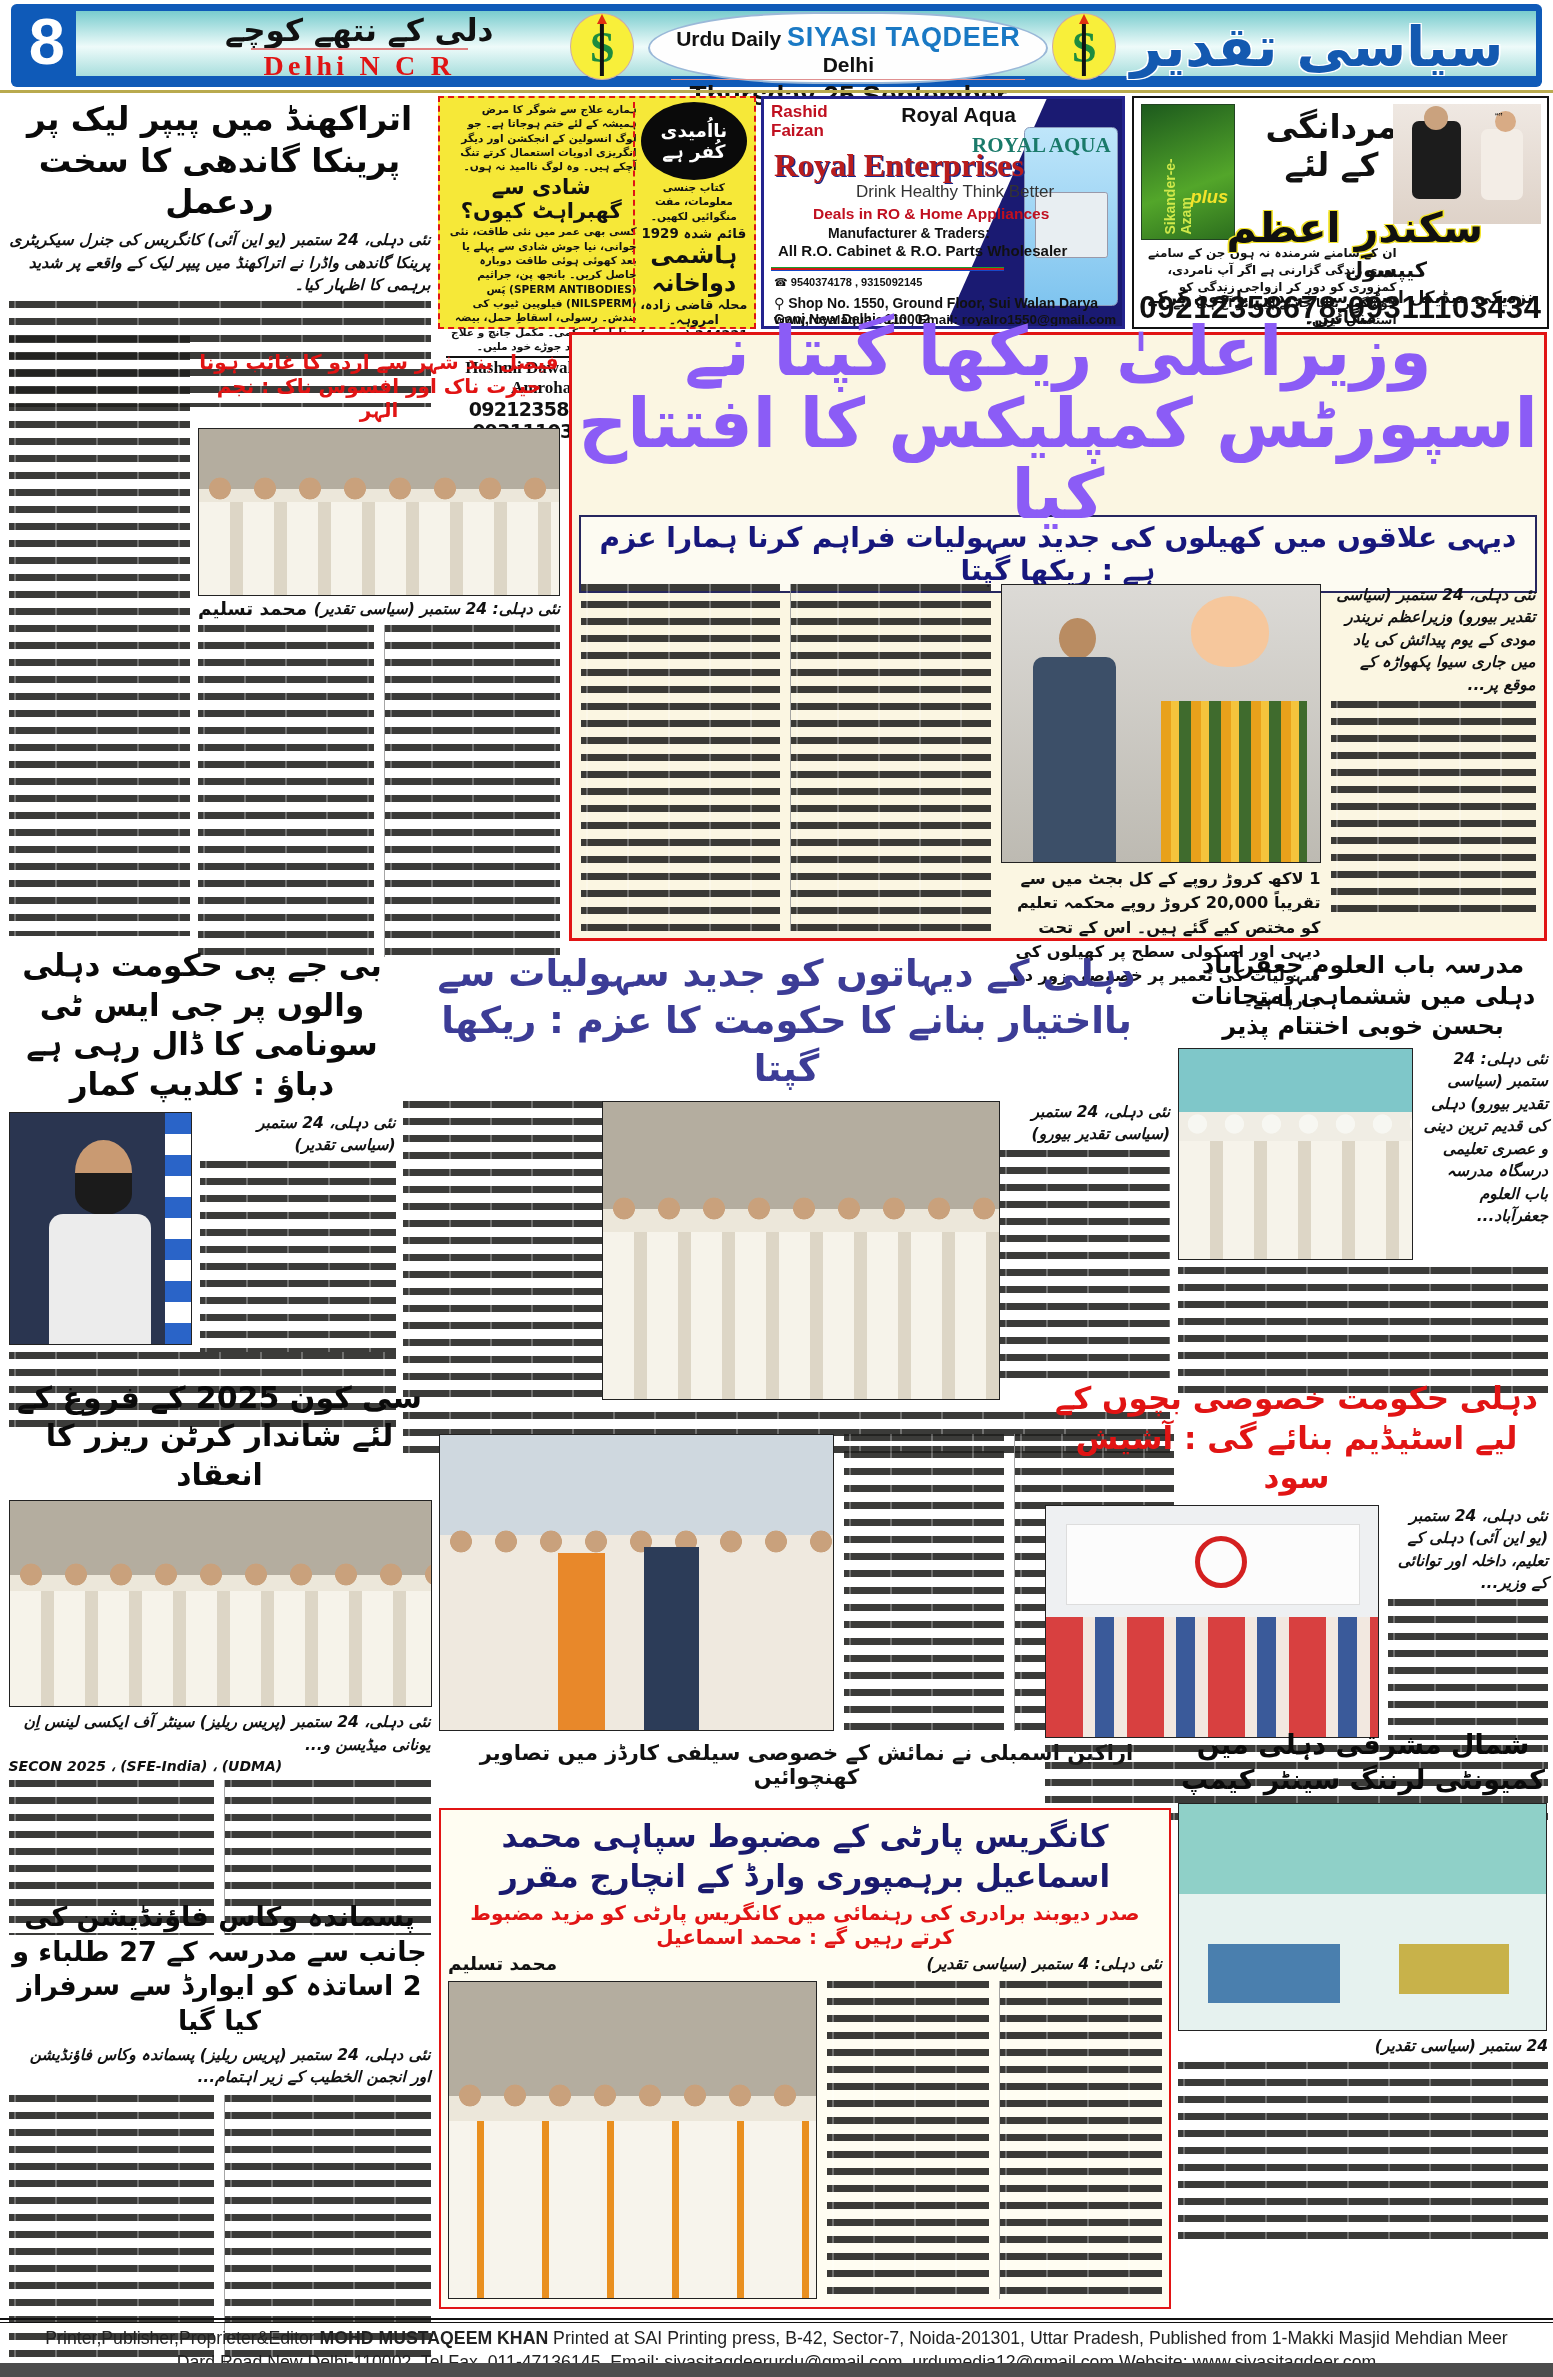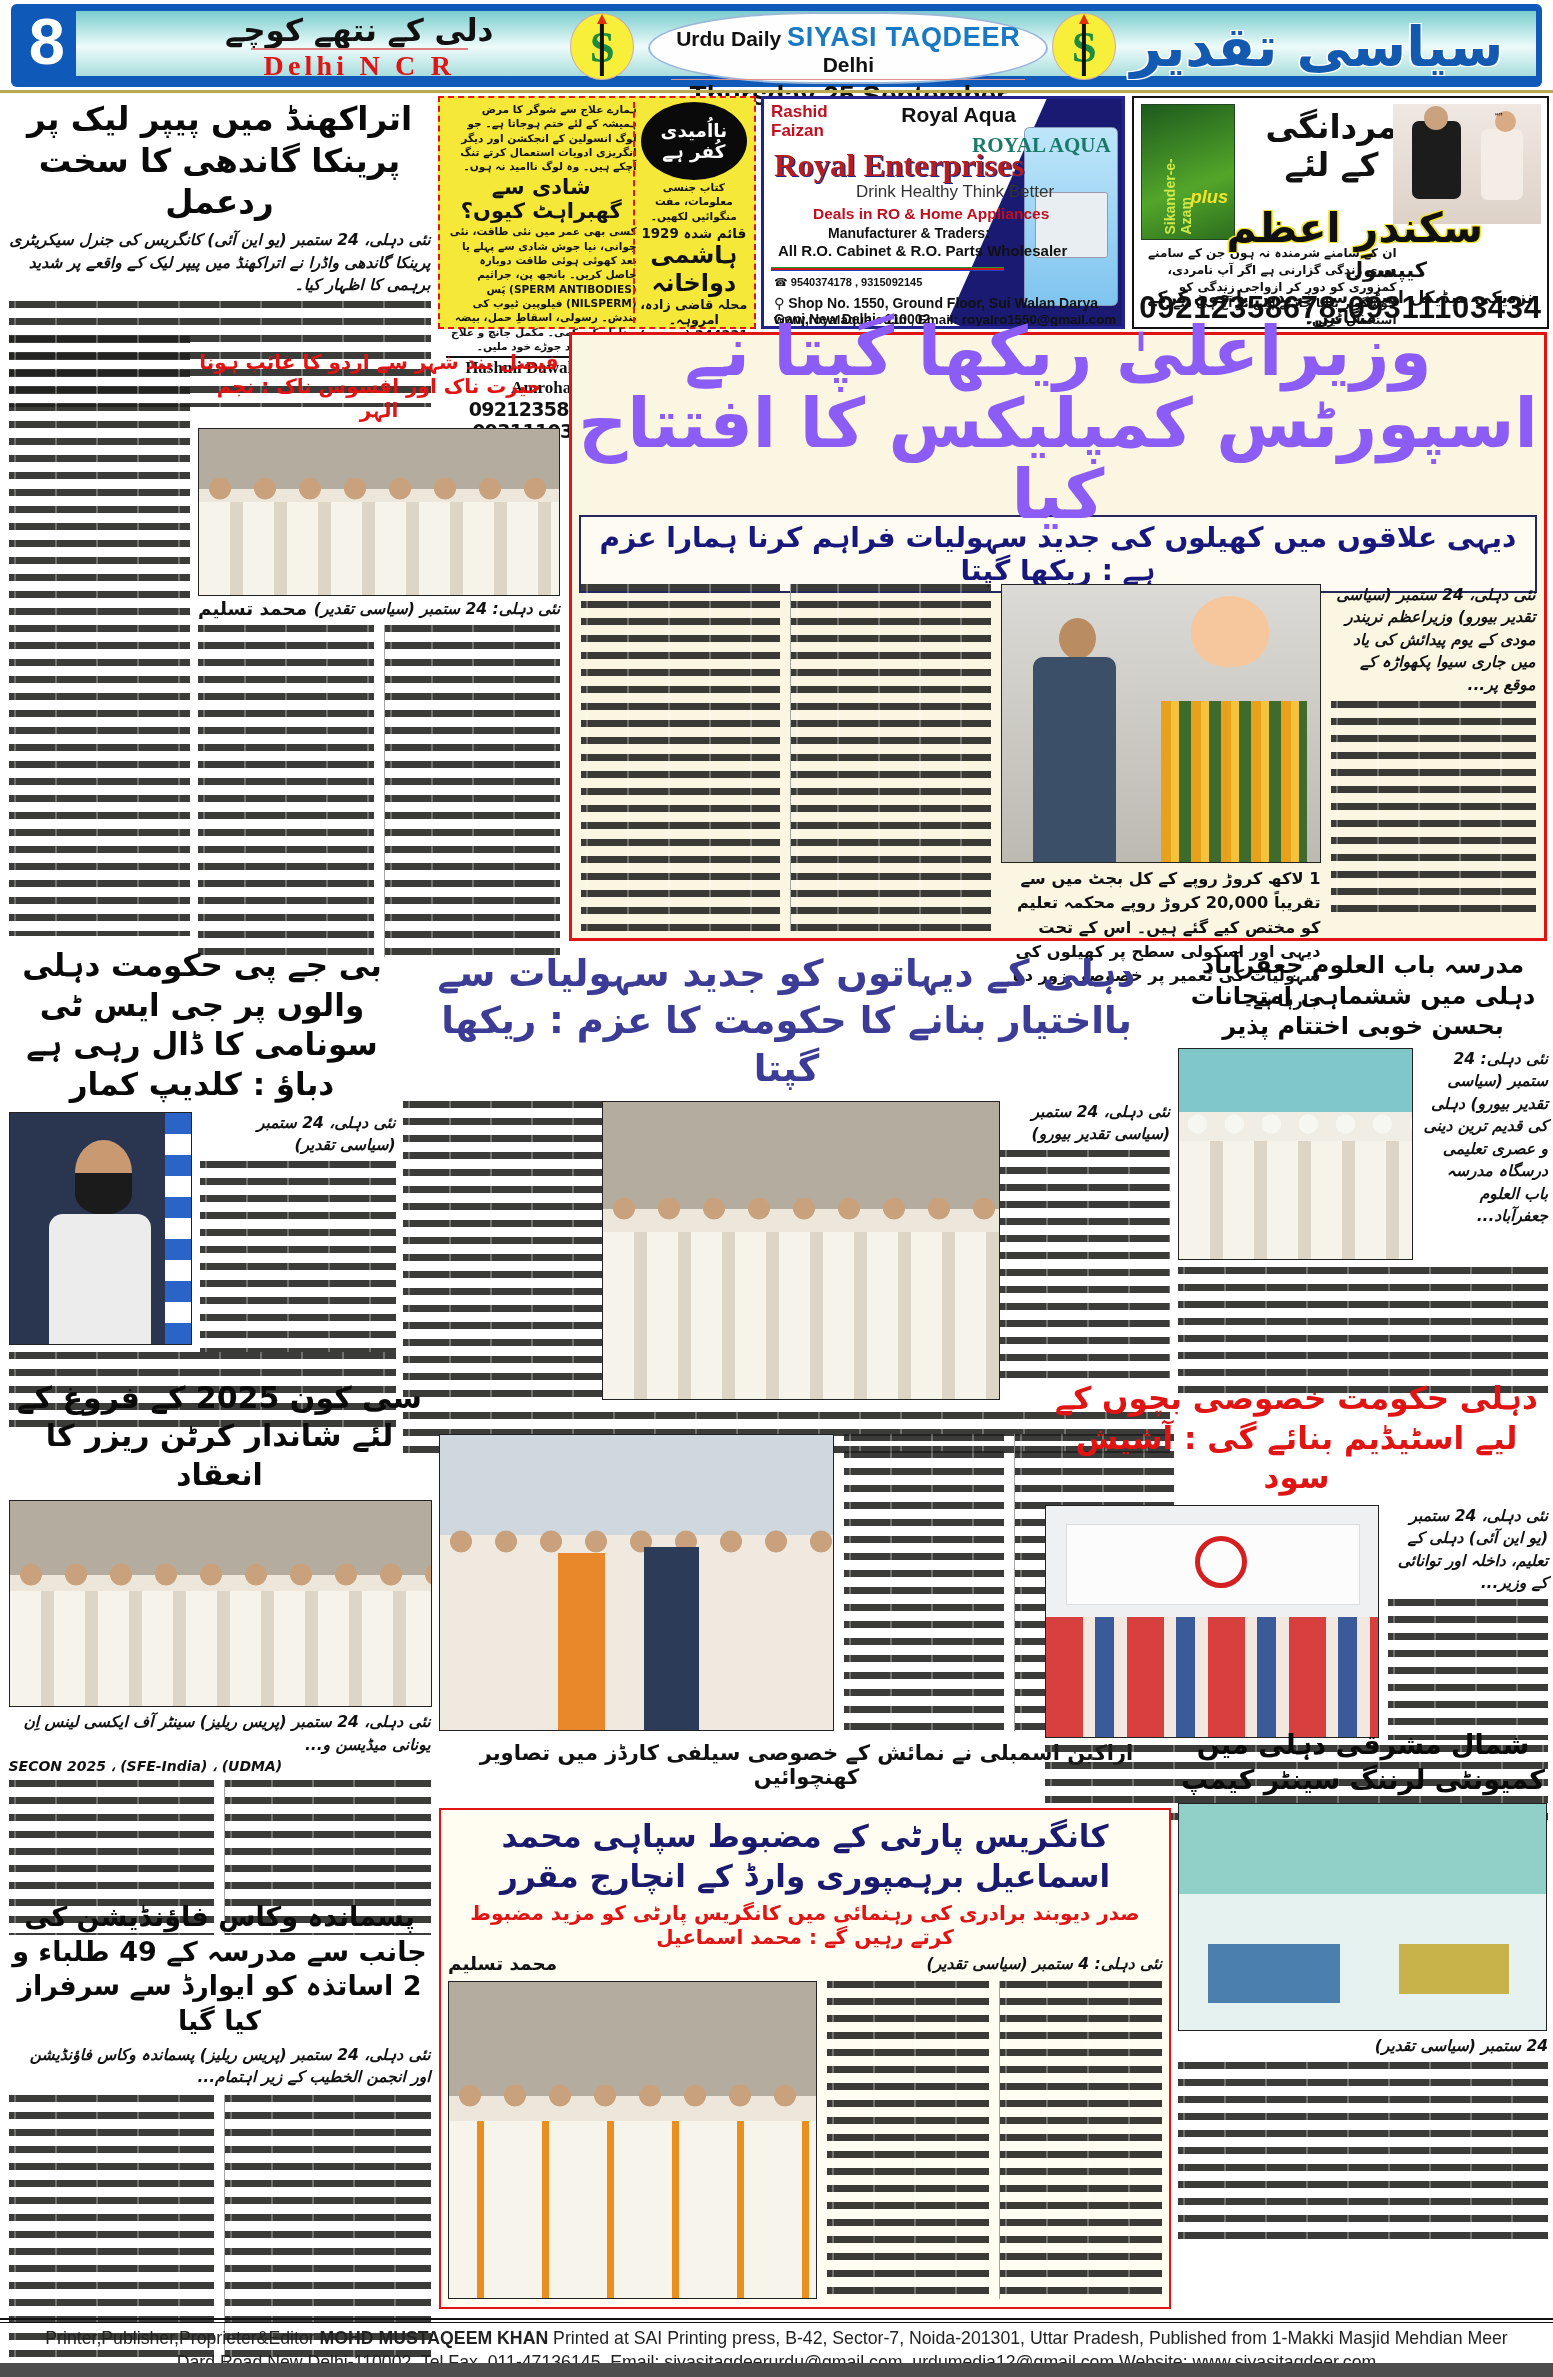--- a/index.html
+++ b/index.html
@@ -375,21 +375,21 @@
       <div class="so-banner">
           <div class="so-ring"></div>
         </div>
       <div class="so-bodies"></div>
     </div>
   </div>
   <div class="tx" style="height:85px;margin-top:7px;"></div>
 </div>
 
 <div class="abs" style="left:8.5px;top:1900px;width:422px;height:410px;">
-  <div class="u hl" style="font-size:27px;text-align:center;">پسماندہ وکاس فاؤنڈیشن کی جانب سے مدرسہ کے 49 طلباء و 2 اساتذہ کو ایوارڈ سے سرفراز کیا گیا</div>
+  <div class="u hl" style="font-size:27px;text-align:center;">پسماندہ وکاس فاؤنڈیشن کی جانب سے مدرسہ کے 27 طلباء و 2 اساتذہ کو ایوارڈ سے سرفراز کیا گیا</div>
   <div class="u lead" style="margin-top:5.7px;">نئی دہلی، 24 ستمبر (پریس ریلیز) پسماندہ وکاس فاؤنڈیشن اور انجمن الخطیب کے زیر اہتمام...</div>
   <div class="cols" style="height:268px;margin-top:5.7px;">
     <div class="tx"></div>
     <div class="tx colrule"></div>
   </div>
 </div>
 
 <div class="abs" style="left:439px;top:1808px;width:732px;height:501px;background:#fffdf2;border:2.8px solid #e11414;box-sizing:border-box;padding:7px;">
   <div class="u hl" style="font-size:31px;text-align:center;color:#1a1a6e;">کانگریس پارٹی کے مضبوط سپاہی محمد اسماعیل برہمپوری وارڈ کے انچارج مقرر</div>
   <div class="u subred" style="font-size:20px;text-align:center;margin-top:4.2px;">صدر دیوبند برادری کی رہنمائی میں کانگریس پارٹی کو مزید مضبوط کرتے رہیں گے : محمد اسماعیل</div>

